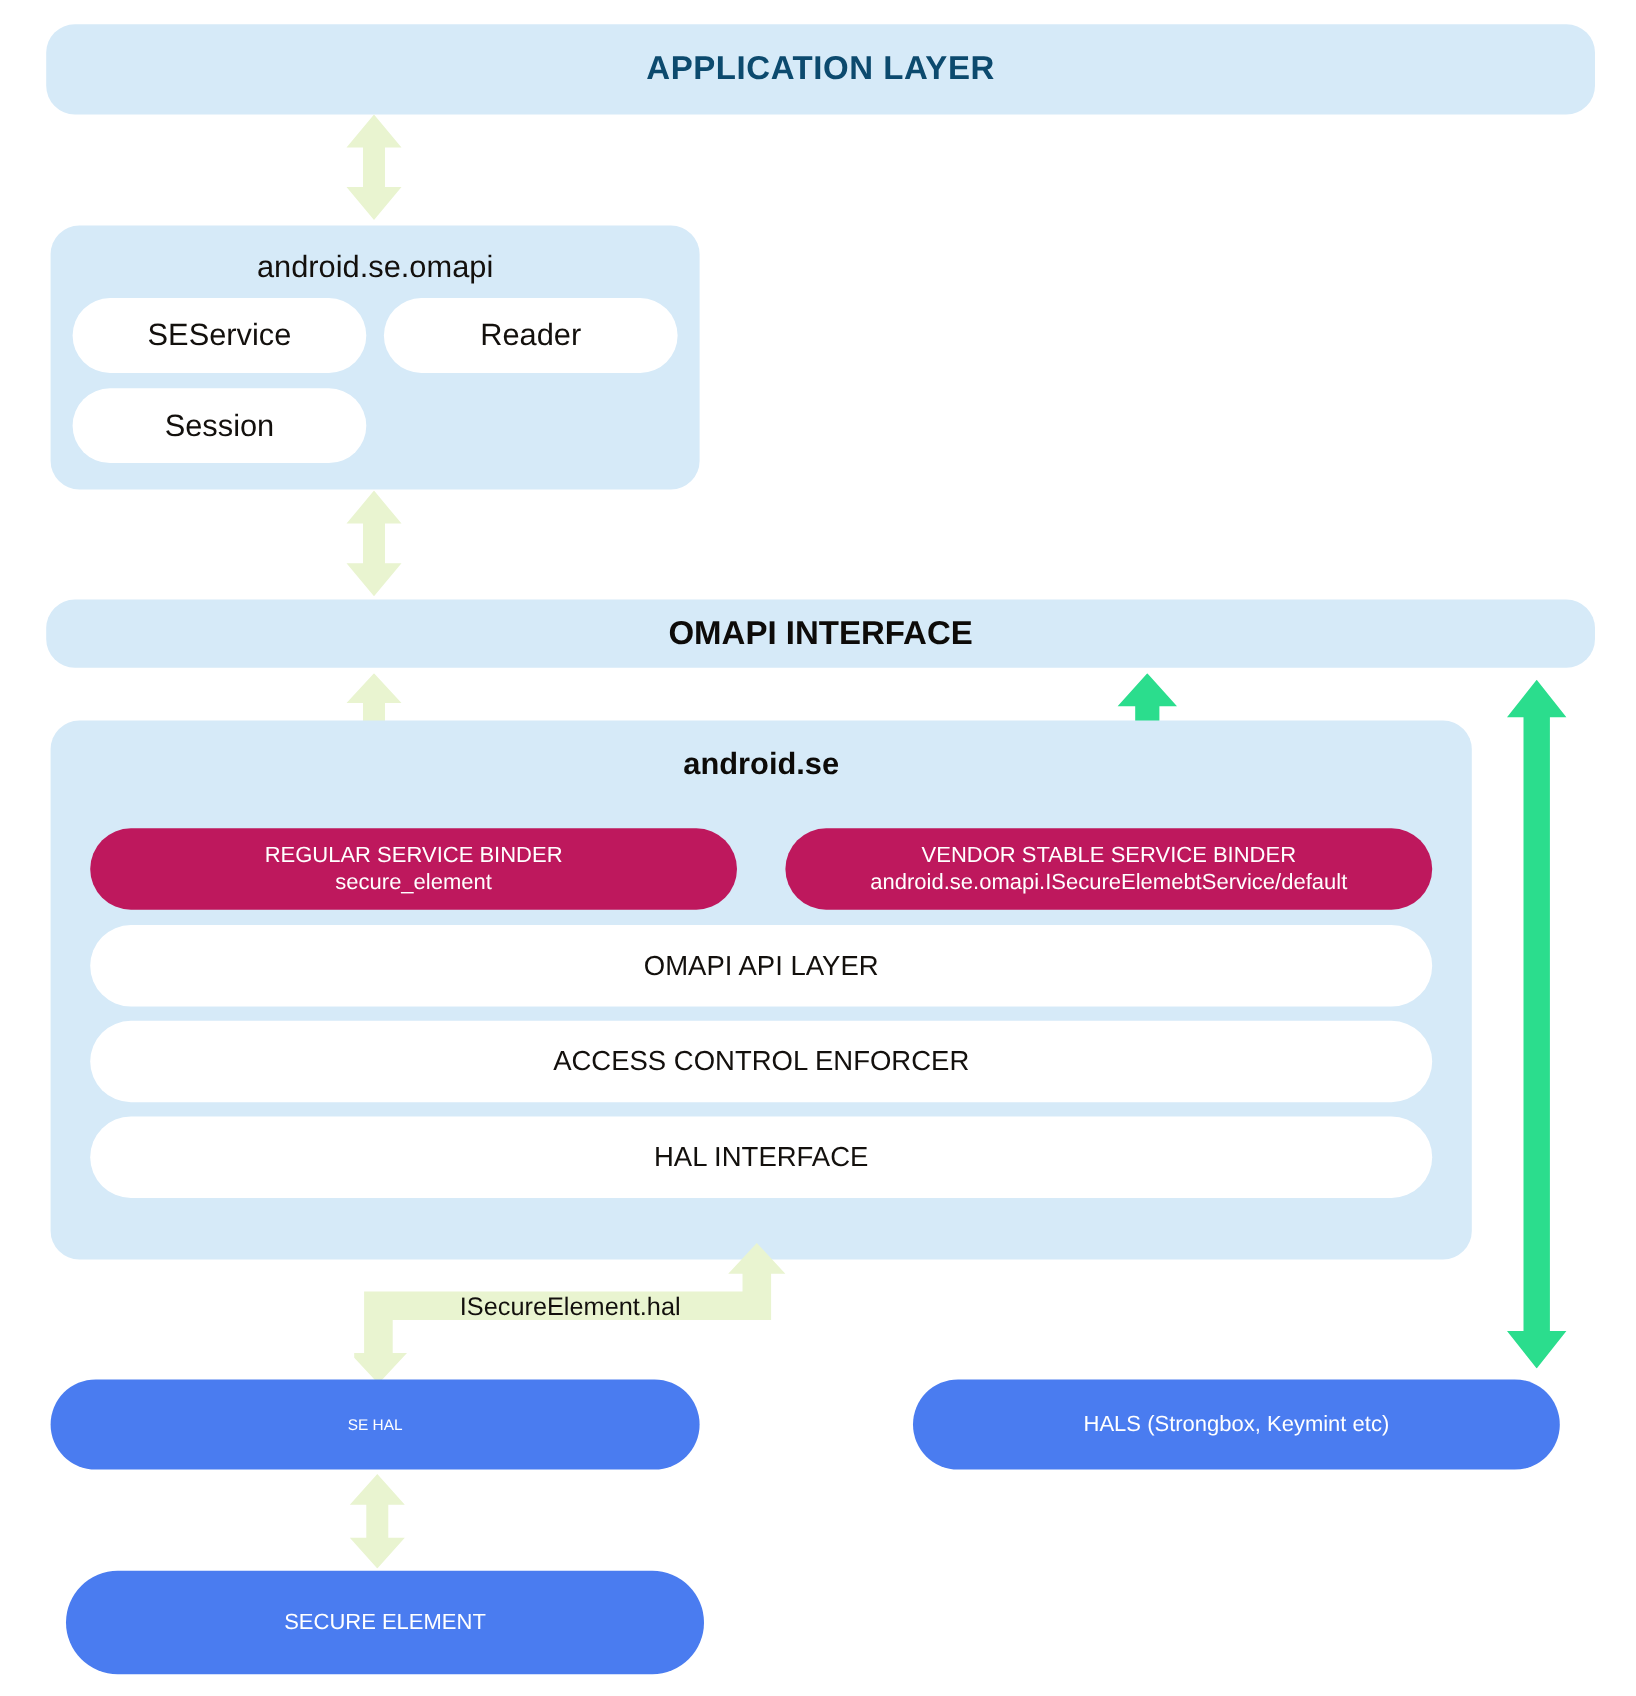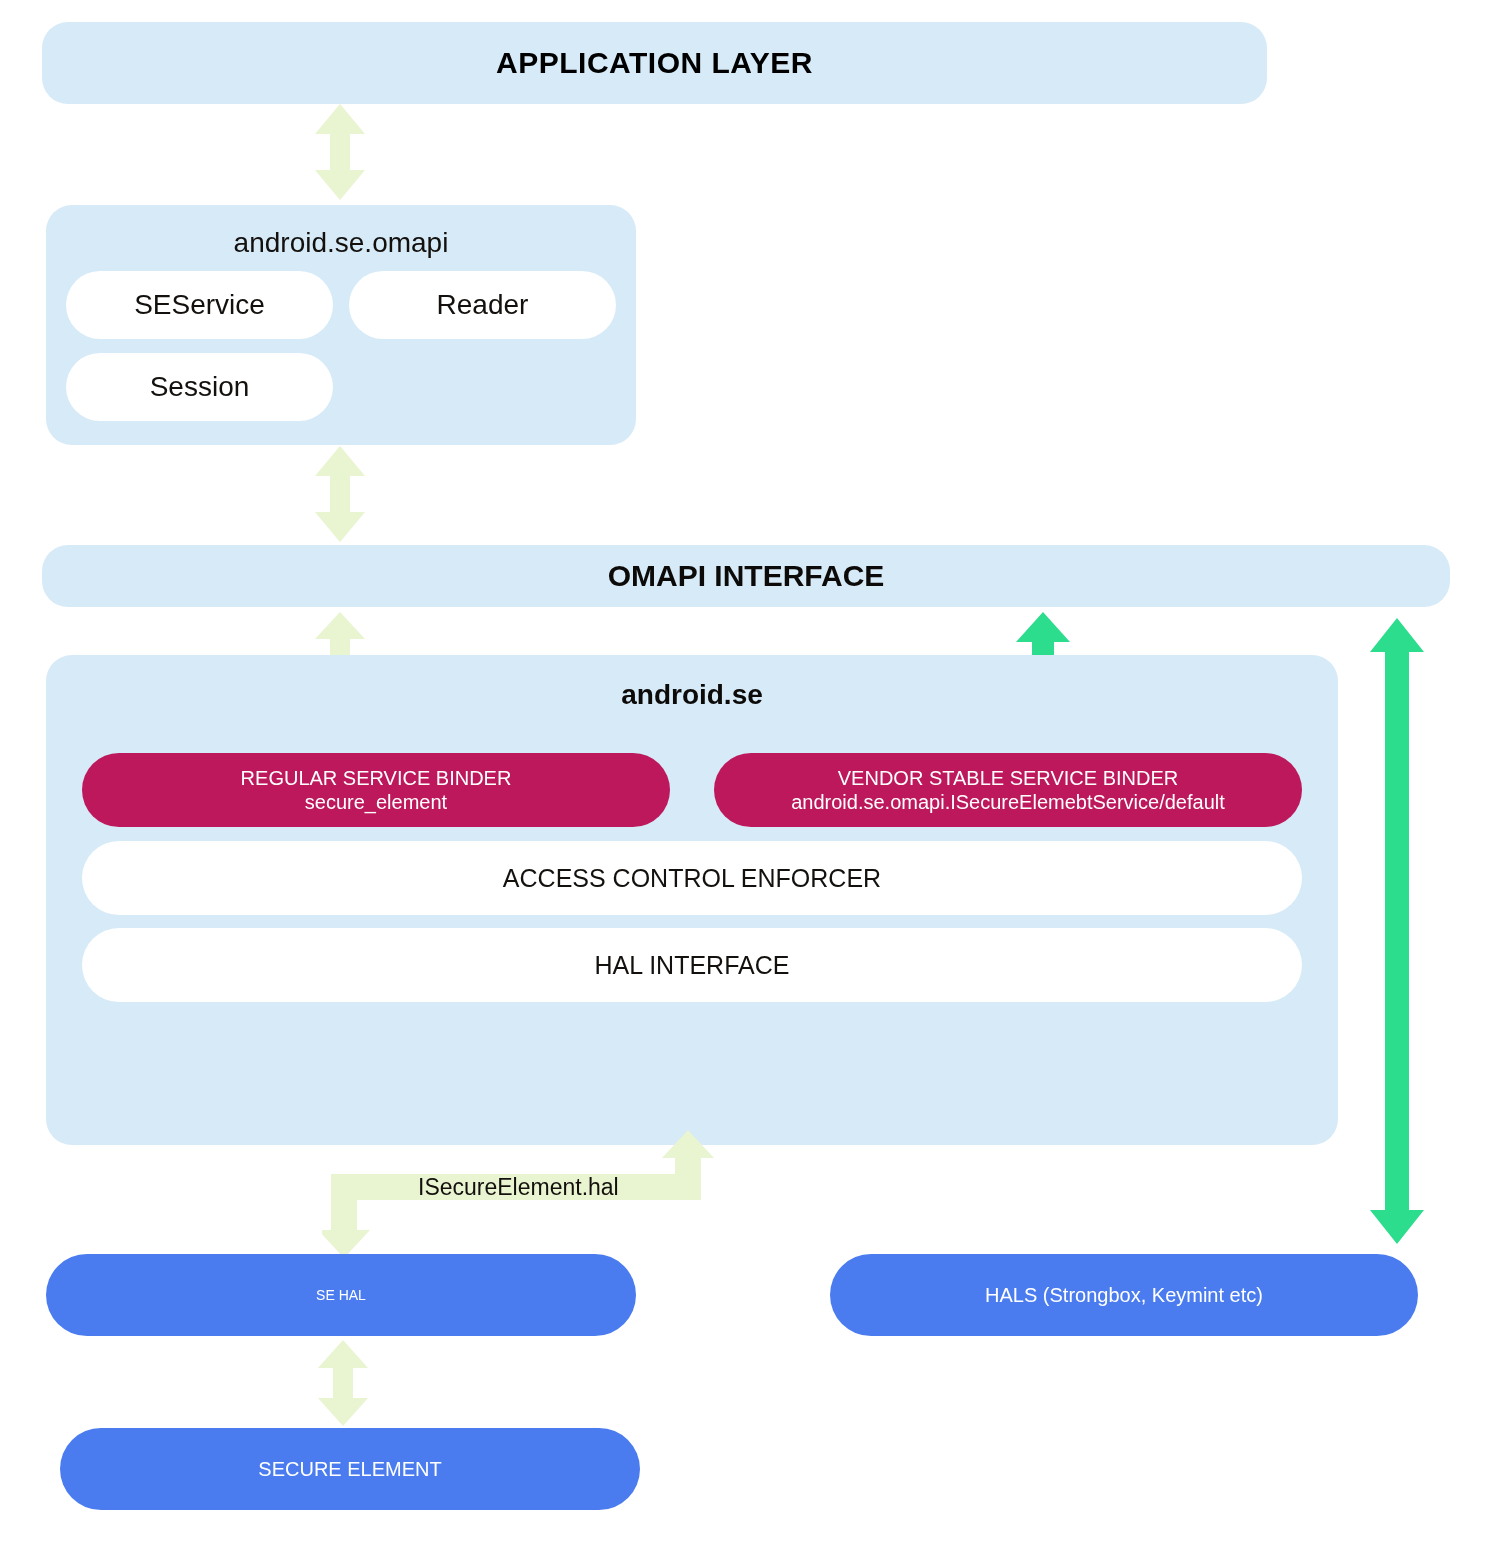--- a/index.html
+++ b/index.html
@@ -30,23 +30,23 @@
     border-radius: 26px;
   }
   .blue-pill {
     background: #4a7cf0;
     color: #ffffff;
     border-radius: 48px;
   }
 
   
   #application-layer {
-    left: 42px; top: 22px; width: 1225px; height: 82px;
+    left: 42px; top: 22px; width: 1408px; height: 82px;
     font-size: 30px; font-weight: bold; letter-spacing: .5px;
-    color: #000000;
+    color: #0c4a6e;
   }
 
   #omapi-package {
     left: 46px; top: 205px; width: 590px; height: 240px;
     display: block; padding-top: 16px;
   }
   #omapi-package .pkg-title {
     text-align: center;
     font-size: 28px;
     color: #13100d;
@@ -127,21 +127,21 @@
 
   #se-hal-box {
     left: 46px; top: 1254px; width: 590px; height: 82px;
     font-size: 14px;
   }
   #hals-box {
     left: 830px; top: 1254px; width: 588px; height: 82px;
     font-size: 20px;
   }
   #secure-element-box {
-    left: 60px; top: 1428px; width: 580px; height: 82px;
+    left: 60px; top: 1428px; width: 580px; height: 94px;
     font-size: 20px;
   }
 
   
   .arrow { position: absolute; }
   .pale { fill: #e9f4d0; }
   .green { fill: #2bdd8d; }
 
   #hal-label {
     position: absolute;
@@ -208,20 +208,23 @@
         <span class="b-title">REGULAR SERVICE BINDER</span>
         <span class="b-sub">secure_element</span>
       </div>
       <div class="binder">
         <span class="b-title">VENDOR STABLE SERVICE BINDER</span>
         <span class="b-sub">android.se.omapi.ISecureElemebtService/default</span>
       </div>
     </div>
 
     <div class="stack-rows">
+      <div class="stack-row">
+        <span>OMAPI API LAYER</span>
+      </div>
       <div class="stack-row">
         <span>ACCESS CONTROL ENFORCER</span>
       </div>
       <div class="stack-row">
         <span>HAL INTERFACE</span>
       </div>
     </div>
   </div>
 
   <svg class="arrow" style="left:322px; top:1130px;" width="400" height="128" viewBox="0 0 400 128">

